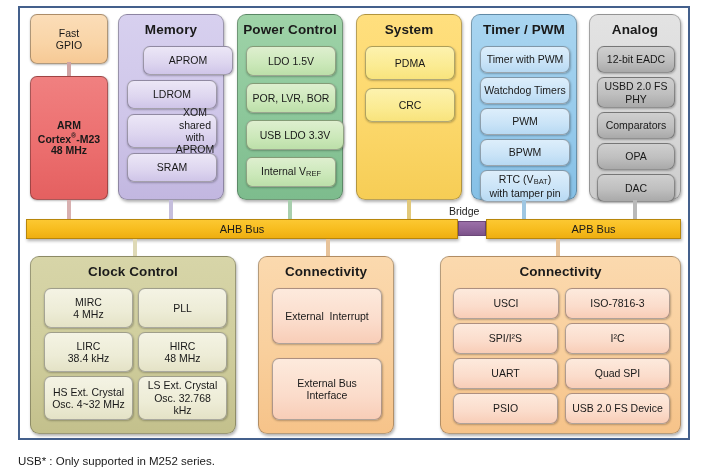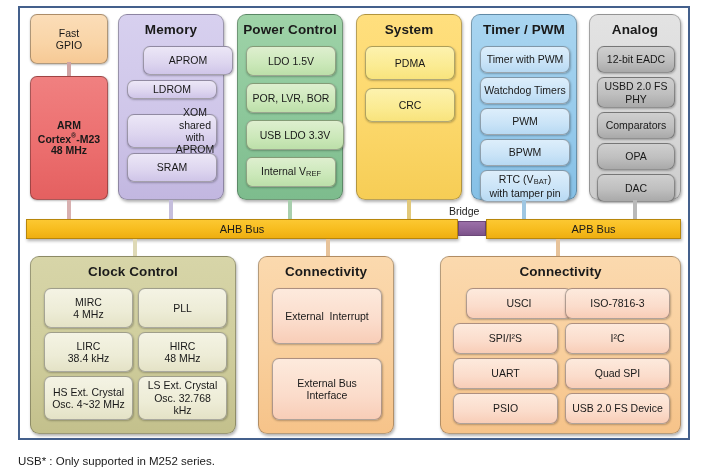--- a/index.html
+++ b/index.html
@@ -154,21 +154,21 @@
     </span>
   </div>
 
   <div class="stem" style="left:67px; top:200px; height:19px; background:#d8b0b0;"></div>
 
   <div class="group g-purple" style="left:118px; top:14px; width:106px; height:186px;">
     <div class="gtitle">Memory</div>
     <div class="blk b-purple" style="left:24px; top:31px; width:90px; height:29px;">
       <span>APROM</span>
     </div>
-    <div class="blk b-purple" style="left:8px; top:65px; width:90px; height:19px;">
+    <div class="blk b-purple" style="left:8px; top:65px; width:90px; height:29px;">
       <span>LDROM</span>
     </div>
     <div class="blk b-purple" style="left:8px; top:99px; width:90px; height:34px;padding-left:48px;">
       <span>XOM<br>shared with APROM</span>
     </div>
     <div class="blk b-purple" style="left:8px; top:138px; width:90px; height:29px;">
       <span>SRAM</span>
     </div>
   </div>
   <div class="stem" style="left:169px; top:200px; height:19px; background:#c5bedd;"></div>
@@ -283,21 +283,21 @@
     <div class="blk b-lpeach" style="left:13px; top:31px; width:110px; height:56px;">
       <span>External&nbsp; Interrupt</span>
     </div>
     <div class="blk b-lpeach" style="left:13px; top:101px; width:110px; height:62px;">
       <span>External Bus<br>Interface</span>
     </div>
   </div>
 
   <div class="group g-orange" style="left:440px; top:256px; width:241px; height:178px;">
     <div class="gtitle">Connectivity</div>
-    <div class="blk b-lpeach" style="left:12px; top:31px; width:106px; height:31px;margin-left:13px;">
+    <div class="blk b-lpeach" style="left:12px; top:31px; width:106px; height:31px;">
       <span>USCI</span>
     </div>
     <div class="blk b-lpeach" style="left:124px; top:31px; width:105px; height:31px;">
       <span>ISO-7816-3</span>
     </div>
     <div class="blk b-lpeach" style="left:12px; top:66px; width:105px; height:31px;">
       <span>SPI/I²S</span>
     </div>
     <div class="blk b-lpeach" style="left:124px; top:66px; width:105px; height:31px;">
       <span>I²C</span>

